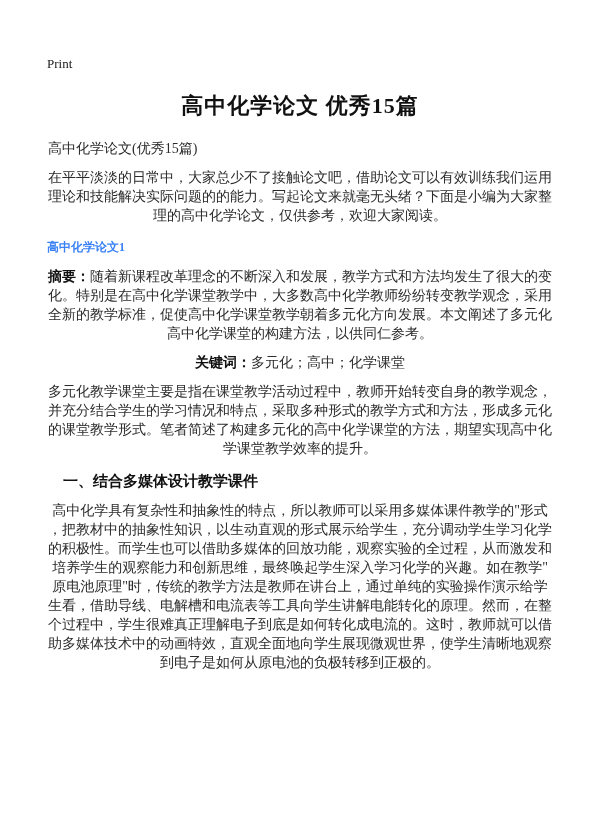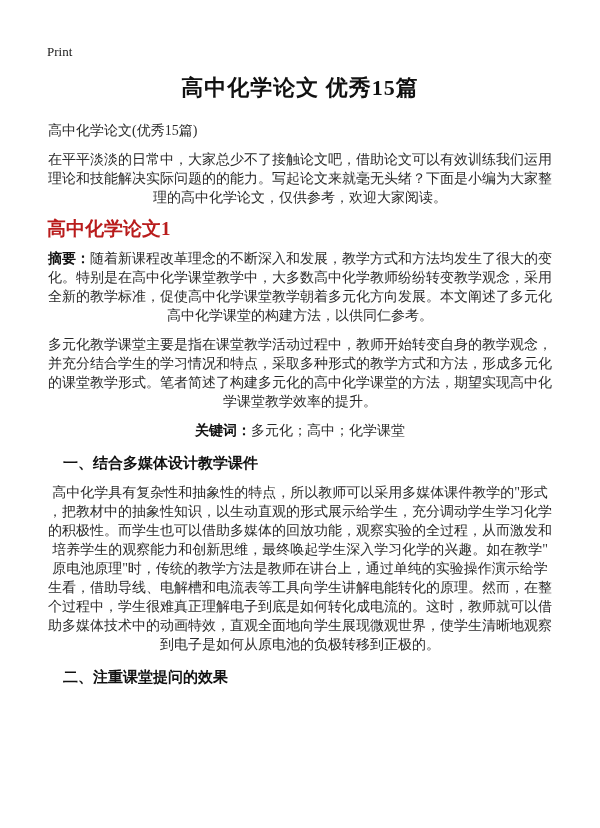--- a/index.html
+++ b/index.html
@@ -11,55 +11,55 @@
   body {
     width: 600px;
     height: 828px;
     overflow: hidden;
     font-family: "Liberation Serif", "DejaVu Serif", serif;
     color: #2b2b2b;
   }
   .page {
     width: 600px;
     height: 676px;
-    padding: 0 47px;
+    padding: 12px 47px;
   }
   .print-label {
     padding-top: 44px;
     font-size: 13px;
     color: #1a1a1a;
     display: inline-block;
     cursor: pointer;
   }
   .doc-title {
     text-align: center;
     font-size: 22px;
     font-weight: bold;
     color: #111111;
     letter-spacing: 1px;
-    margin: 14px 0 0 0;
+    margin: 20px 0 0 0;
     line-height: 28px;
   }
   .subtitle {
     font-size: 14px;
     margin: 19px 0 0 1px;
     line-height: 19px;
   }
   .para {
     font-size: 14px;
     line-height: 19px;
     margin: 10px 0 0 0;
     text-align: center;
     word-break: break-all;
     line-break: anywhere;
   }
   .essay-heading {
-    font-size: 19px;
+    font-size: 12px;
     font-weight: bold;
-    color: #b91c1c;
+    color: #3b82f6;
     margin: 12px 0 0 0;
     line-height: 20px;
   }
   .sub-heading {
     font-size: 15px;
     font-weight: bold;
     color: #111111;
     margin: 13px 0 0 16px;
     line-height: 20px;
   }
@@ -78,24 +78,23 @@
   <h1 class="doc-title">高中化学论文 优秀15篇</h1>
 
   <p class="subtitle">高中化学论文(优秀15篇)</p>
 
   <p class="para">在平平淡淡的日常中，大家总少不了接触论文吧，借助论文可以有效训练我们运用理论和技能解决实际问题的的能力。写起论文来就毫无头绪？下面是小编为大家整理的高中化学论文，仅供参考，欢迎大家阅读。</p>
 
   <h2 class="essay-heading">高中化学论文1</h2>
 
   <p class="para"><strong>摘要：</strong><span>随着新课程改革理念的不断深入和发展，教学方式和方法均发生了很大的变化。特别是在高中化学课堂教学中，大多数高中化学教师纷纷转变教学观念，采用全新的教学标准，促使高中化学课堂教学朝着多元化方向发展。本文阐述了多元化高中化学课堂的构建方法，以供同仁参考。</span></p>
 
+  <p class="para"><strong>关键词：</strong><span>多元化；高中；化学课堂</span></p>
+
   <p class="para">多元化教学课堂主要是指在课堂教学活动过程中，教师开始转变自身的教学观念，并充分结合学生的学习情况和特点，采取多种形式的教学方式和方法，形成多元化的课堂教学形式。笔者简述了构建多元化的高中化学课堂的方法，期望实现高中化学课堂教学效率的提升。</p>
-
-  <p class="para"><strong>关键词：</strong><span>多元化；高中；化学课堂</span></p>
 
   <h3 class="sub-heading">一、结合多媒体设计教学课件</h3>
 
   <p class="para">高中化学具有复杂性和抽象性的特点，所以教师可以采用多媒体课件教学的"形式，把教材中的抽象性知识，以生动直观的形式展示给学生，充分调动学生学习化学的积极性。而学生也可以借助多媒体的回放功能，观察实验的全过程，从而激发和培养学生的观察能力和创新思维，最终唤起学生深入学习化学的兴趣。如在教学"原电池原理"时，传统的教学方法是教师在讲台上，通过单纯的实验操作演示给学生看，借助导线、电解槽和电流表等工具向学生讲解电能转化的原理。然而，在整个过程中，学生很难真正理解电子到底是如何转化成电流的。这时，教师就可以借助多媒体技术中的动画特效，直观全面地向学生展现微观世界，使学生清晰地观察到电子是如何从原电池的负极转移到正极的。</p>
 
-  <h3 class="sub-heading">二、注重课堂提问的效果</h3>
 
 
 </div>
 
 </body></html>

